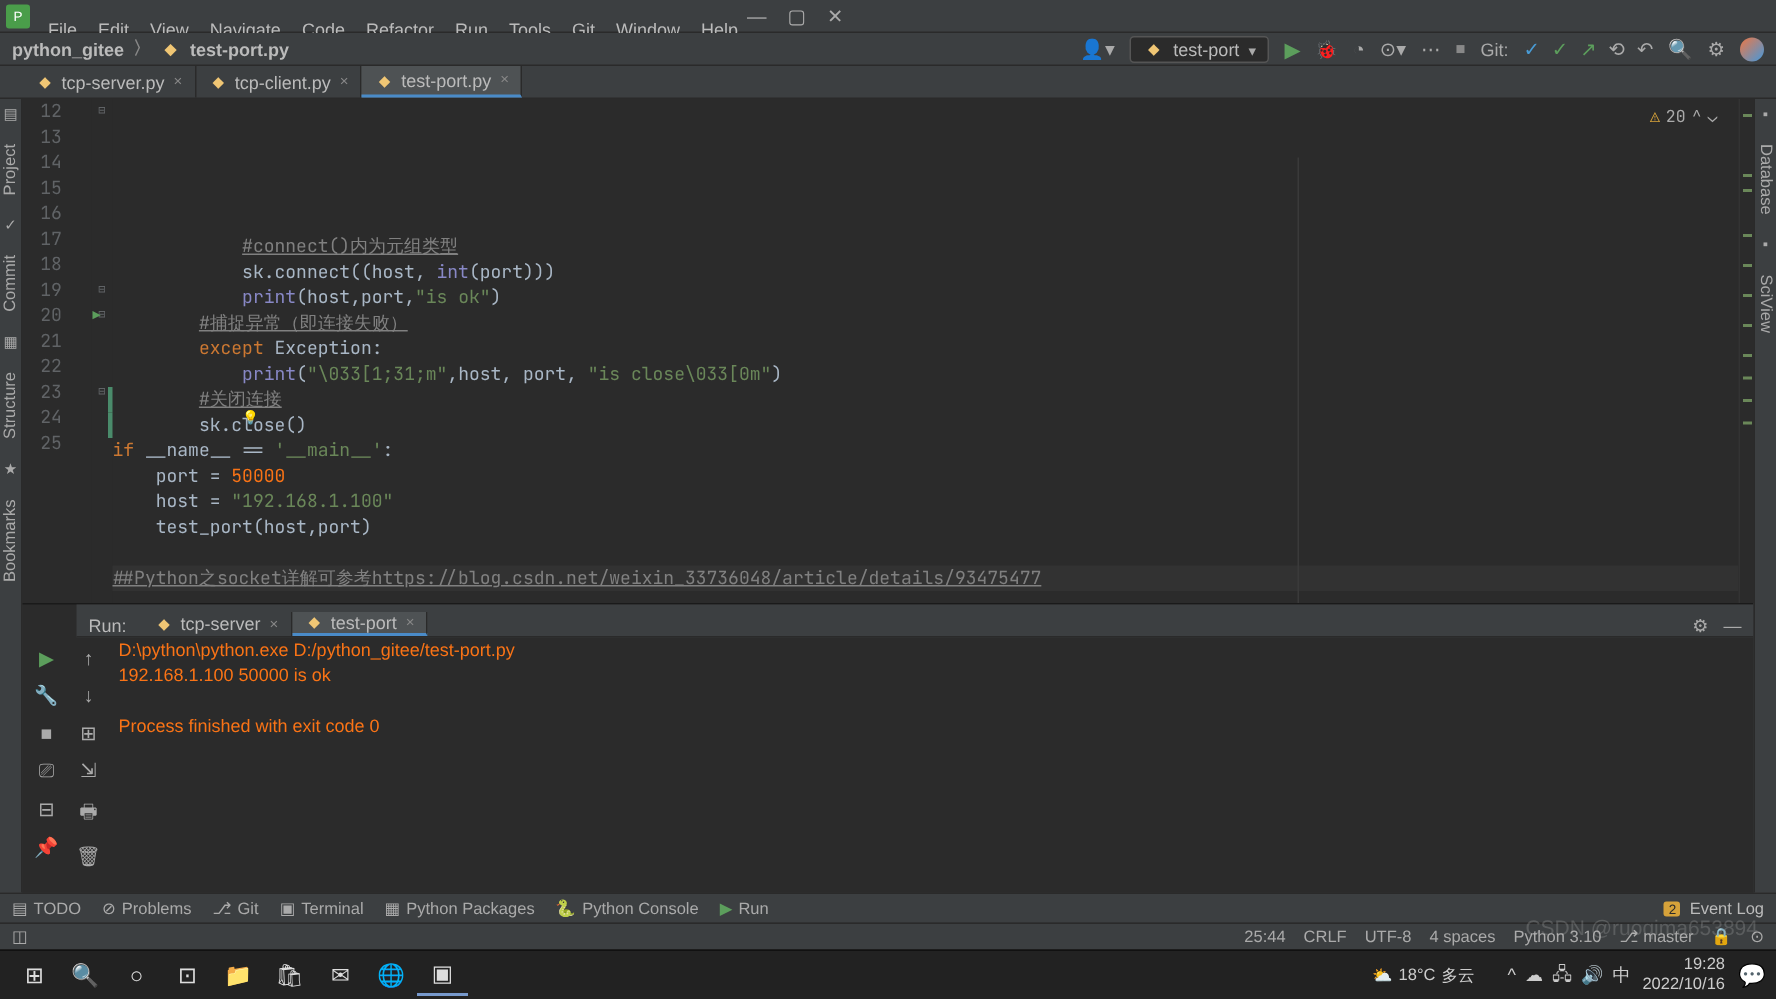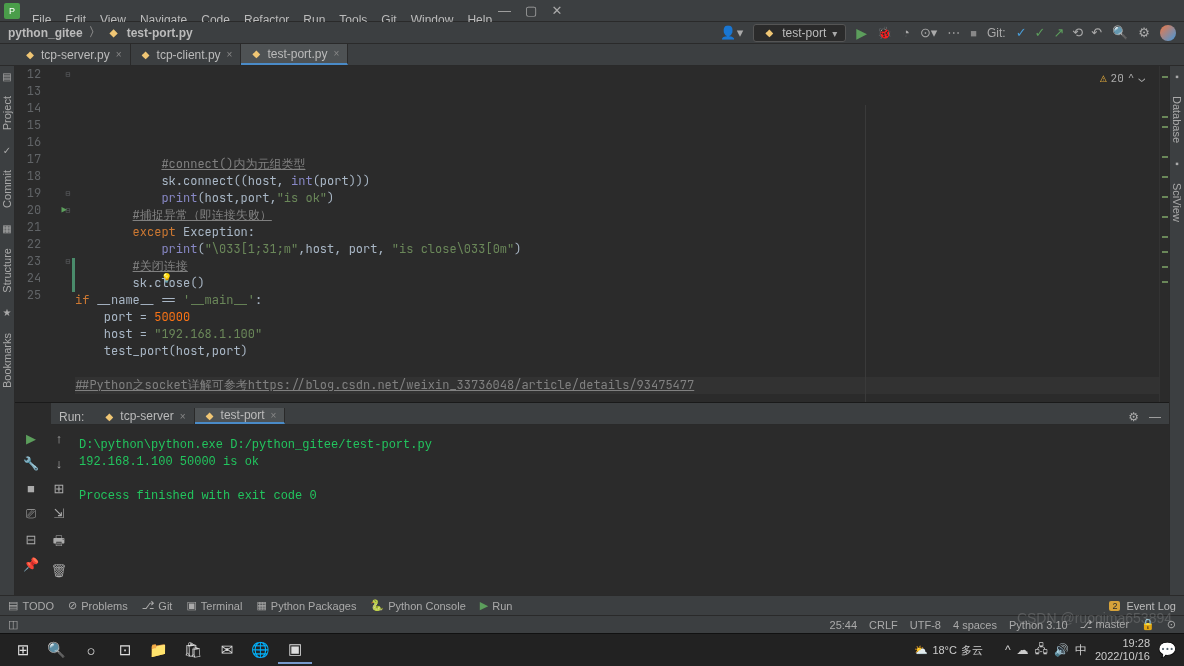--- a/index.html
+++ b/index.html
@@ -87,21 +87,21 @@
     .run-panel { height: 193px; background: #2b2b2b; border-top: 1px solid #1a1a1a; display: flex; flex-direction: column; }
     .run-header { height: 22px; background: #3c3f41; display: flex; align-items: flex-end; padding: 0 8px; border-bottom: 1px solid #2a2a2a; margin-left: 36px; }
     .run-label { margin-right: 10px; }
     .run-tab { display: flex; align-items: center; gap: 4px; padding: 0 8px; border-right: 1px solid #2a2a2a; }
     .run-tab.active { background: #4e5254; border-bottom: 2px solid #4a8bc8; }
     .run-header-right { margin-left: auto; display: flex; gap: 10px; color: #aaa; }
     .run-body { flex: 1; display: flex; }
     .run-toolbar { width: 32px; display: flex; flex-direction: column; align-items: center; padding-top: 6px; gap: 10px; }
     .run-tool-ico { color: #aaa; font-size: 13px; }
     .run-toolbar2 { width: 24px; display: flex; flex-direction: column; align-items: center; padding-top: 6px; gap: 10px; }
-    .console { flex: 1; font-family: Liberation Mono, monospace; font-size: 12px; line-height: 17px; color: #22c55e; padding: 12px 8px; white-space: pre; }
+    .console { flex: 1; font-family: Liberation Sans, sans-serif; font-size: 12px; line-height: 17px; color: #f97316; padding: 0 8px; white-space: pre; }
     
     
     .bottom-tools { height: 20px; background: #3c3f41; display: flex; align-items: center; padding: 0 8px; gap: 14px; border-top: 1px solid #2a2a2a; font-size: 11px; }
     .bt-item { display: flex; align-items: center; gap: 4px; color: #aaa; }
     .bt-ico { font-size: 11px; }
     .bt-run { color: #5c9e5c; }
     .bt-right { margin-left: auto; display: flex; align-items: center; gap: 6px; }
     .badge { background: #d6a23a; color: #2b2b2b; border-radius: 2px; padding: 0 3px; font-size: 9px; }
     
     .statusbar { height: 18px; background: #3c3f41; display: flex; align-items: center; padding: 0 8px; gap: 14px; border-top: 1px solid #2a2a2a; font-size: 11px; color: #aaa; }

